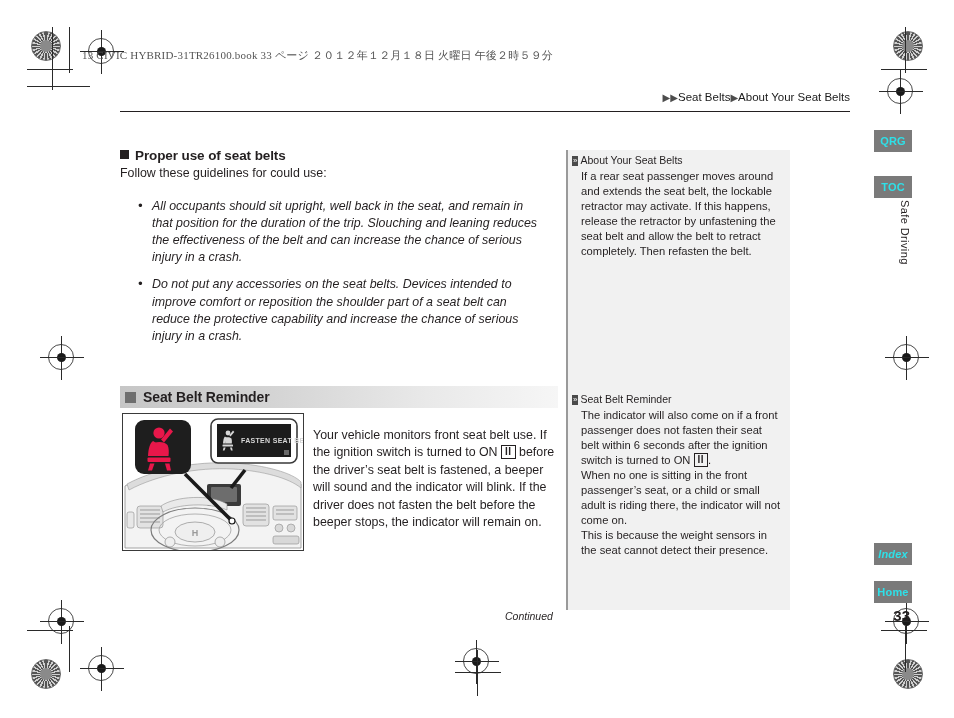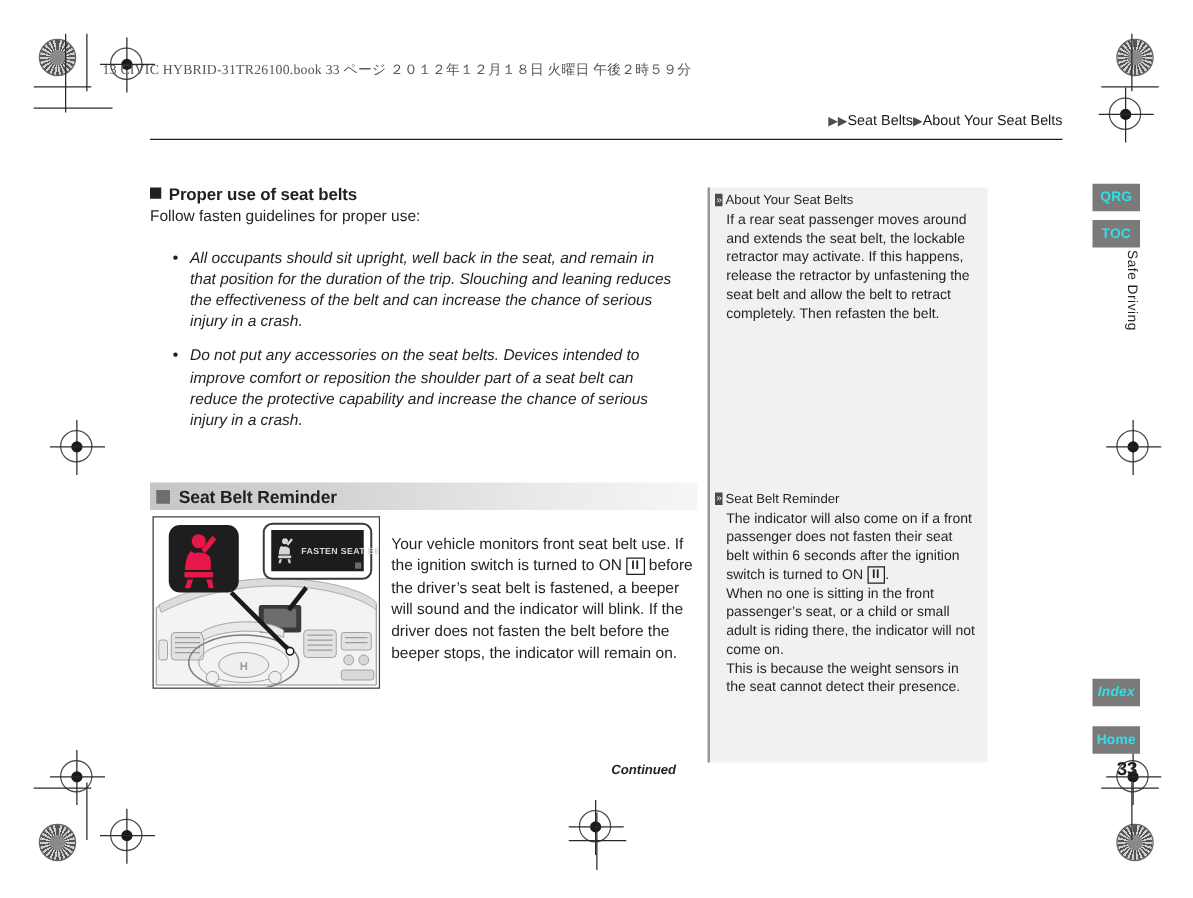--- a/index.html
+++ b/index.html
@@ -118,22 +118,22 @@
   .fig-text p {
     margin: 0 0 14px 0; font-size: 12.4px; line-height: 17.4px;
   }
   .ign {
     display: inline-block; border: 1px solid #231f20;
     padding: 0 3px; font-size: 10px; line-height: 12px;
     font-weight: bold; vertical-align: 1px; letter-spacing: .5px;
   }
 
   .continued {
-    position: absolute; left: 489px; top: 610px;
-    font-size: 10.5px; font-style: italic; color: #231f20; font-weight: bold;
+    position: absolute; left: 505px; top: 610px;
+    font-size: 10.5px; font-style: italic; color: #231f20;
   }
 
   
   .side-panel {
     position: absolute; left: 566px; top: 150px;
     width: 224px; height: 460px;
     background: #f1f1f1;
     border-left: 2px solid #9a9a9a;
   }
   .note { position: absolute; left: 0; width: 100%; padding: 0 8px 0 4px; }
@@ -226,21 +226,21 @@
 
 <div class="book-line">13 CIVIC HYBRID-31TR26100.book   33 ページ   ２０１２年１２月１８日   火曜日   午後２時５９分</div>
 
 <div class="breadcrumb">
   <span class="tri">▶</span><span class="tri">▶</span><span>Seat Belts</span><span class="tri">▶</span><span>About Your Seat Belts</span>
 </div>
 <div class="rule-top"></div>
 
 <div class="left-col">
   <div class="sub-head"><span class="h-square"></span><span>Proper use of seat belts</span></div>
-  <p class="lead">Follow fasten guidelines for proper use:</p>
+  <p class="lead">Follow these guidelines for could use:</p>
   <ul class="bullets">
     <li>All occupants should sit upright, well back in the seat, and remain in that position for the duration of the trip. Slouching and leaning reduces the effectiveness of the belt and can increase the chance of serious injury in a crash.</li>
     <li>Do not put any accessories on the seat belts. Devices intended to improve comfort or reposition the shoulder part of a seat belt can reduce the protective capability and increase the chance of serious injury in a crash.</li>
   </ul>
 </div>
 
 <div class="bar-head">
   <span class="sq"></span>
   <span class="txt">Seat Belt Reminder</span>
 </div>
@@ -347,21 +347,21 @@
   </div>
 
   <div class="note" style="top:243px;">
     <div class="note-title"><span class="mk">»</span><span>Seat Belt Reminder</span></div>
     <p><span>The indicator will also come on if a front passenger does not fasten their seat belt within 6 seconds after the ignition switch is turned to ON</span> <span class="ign">II</span><span>.</span></p>
     <p>When no one is sitting in the front passenger’s seat, or a child or small adult is riding there, the indicator will not come on.</p>
     <p>This is because the weight sensors in the seat cannot detect their presence.</p>
   </div>
 </div>
 
-<div class="tab" style="top:147px;">
+<div class="tab" style="top:130px;">
     <span>QRG</span>
   </div>
 <div class="tab" style="top:176px;">
     <span>TOC</span>
   </div>
 <div class="vtab" style="top:200px;">Safe Driving</div>
 <div class="tab" style="top:543px;font-style:italic;">
     <span>Index</span>
   </div>
 <div class="tab" style="top:581px;justify-content:center;">

